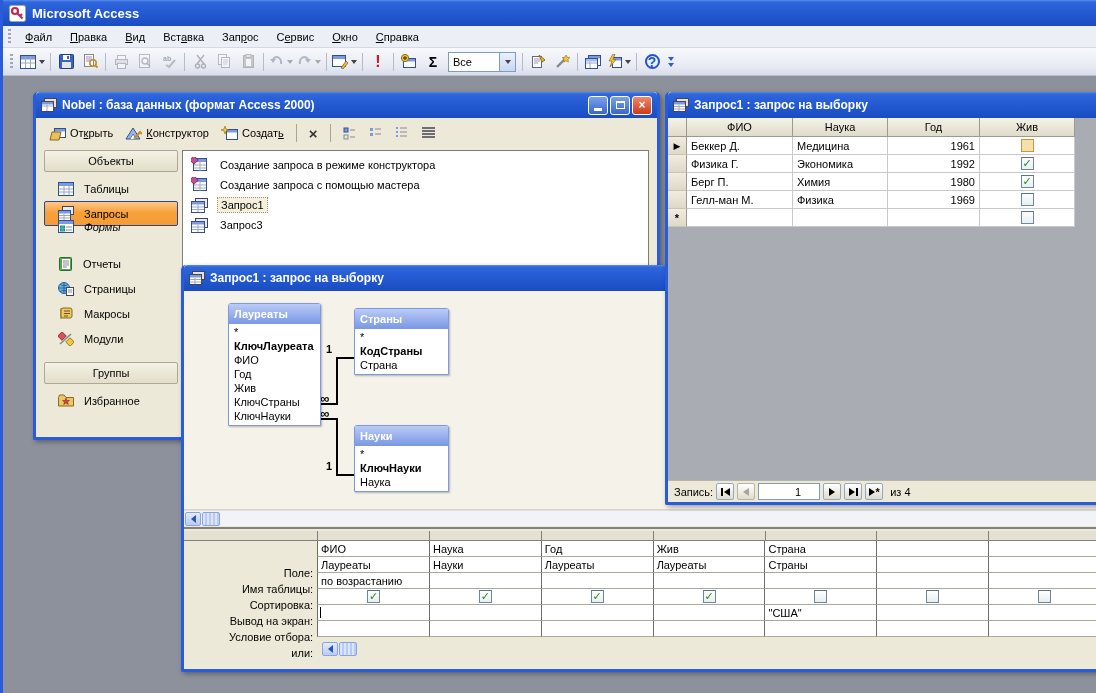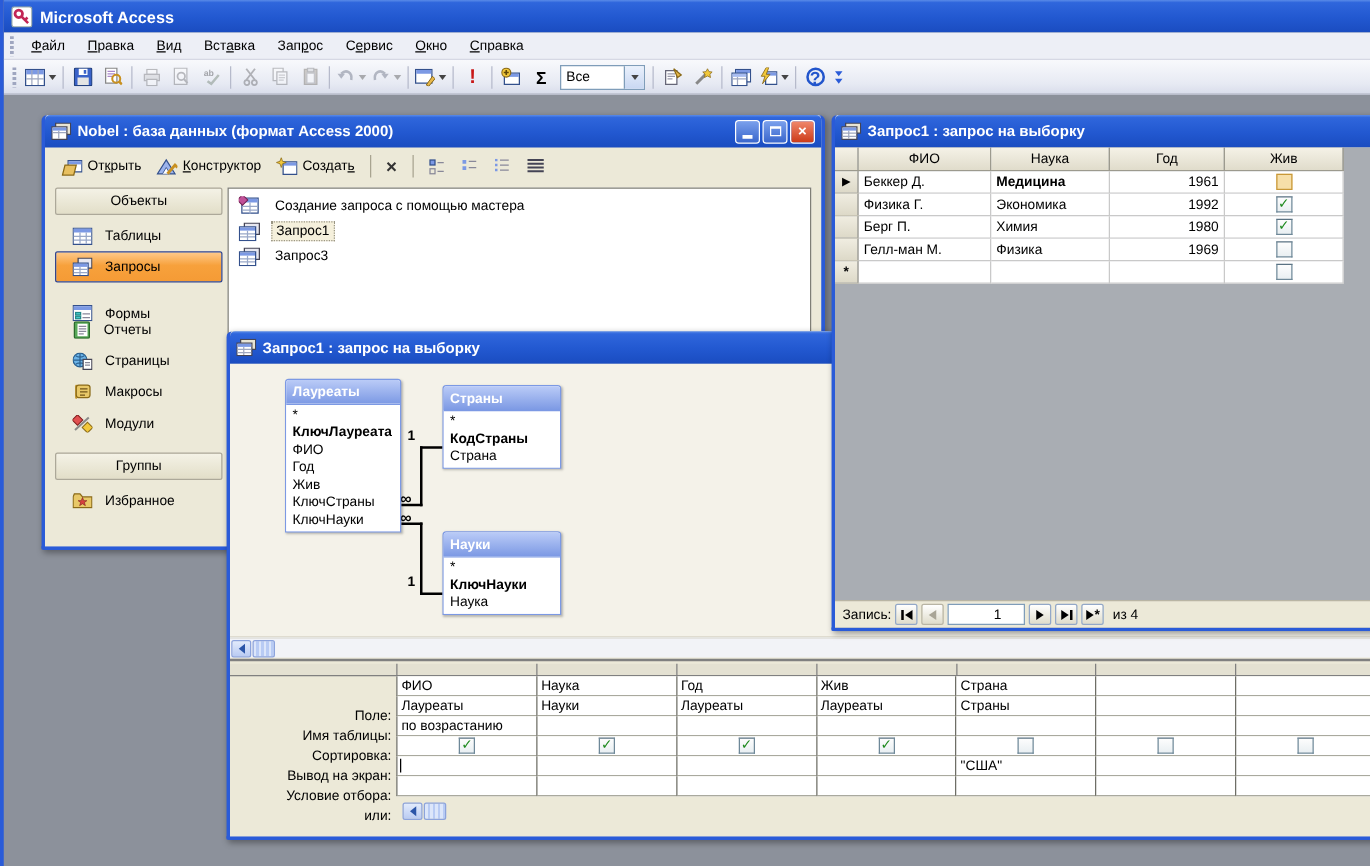--- a/index.html
+++ b/index.html
@@ -405,21 +405,21 @@
             <span>
                 <svg width="16" height="15" viewBox="0 0 16 15">
                   <rect x="4.5" y="0.5" width="11" height="8" fill="#E8E8F0" stroke="#445"></rect>
                   <rect x="0.5" y="4.5" width="12" height="10" fill="#fff" stroke="#33508C"></rect>
                   <rect x="1" y="5" width="11" height="2.5" fill="#7C99E4"></rect>
                   <path d="M1 9.5 H12 M1 12 H12 M6 7.5 V14" stroke="#99A8C8"></path>
                 </svg>
               </span>
             <span>Запросы</span>
           </div>
-          <div class="sbitem" style="top:88px;">
+          <div class="sbitem" style="top:64px;font-style:italic;">
             <span>
                 <svg width="16" height="13" viewBox="0 0 16 13">
                   <rect x="0.5" y="0.5" width="15" height="12" fill="#fff" stroke="#33508C"></rect>
                   <rect x="1" y="1" width="14" height="3" fill="#7C99E4"></rect>
                   <rect x="2.5" y="6" width="4" height="2" fill="#4CC" stroke="#288"></rect>
                   <rect x="2.5" y="9" width="4" height="2" fill="#4CC" stroke="#288"></rect>
                   <path d="M8 7h6M8 10h6" stroke="#889"></path>
                 </svg>
               </span>
             <span>Формы</span>
@@ -474,20 +474,31 @@
                   <path d="M0.5 3.5 L0.5 12 L15.5 12 L15.5 3.5 L8 3.5 L6 1 L1.5 1 Z" fill="#E8C868" stroke="#8A6A18"></path>
                   <path d="M8 4 L9 6.5 L11.5 6.5 L9.5 8 L10.3 10.5 L8 9 L5.7 10.5 L6.5 8 L4.5 6.5 L7 6.5 Z" fill="#D84040" stroke="#802020" stroke-width="0.5"></path>
                 </svg>
               </span>
             <span>Избранное</span>
           </div>
         </div>
 
         <div class="dblist">
           <div style="height:4px;"></div>
+          <div class="dlitem">
+            <span>
+                <svg width="17" height="16" viewBox="0 0 17 16">
+                  <rect x="2.5" y="1.5" width="13" height="12" fill="#fff" stroke="#33508C"></rect>
+                  <rect x="3" y="2" width="12" height="3" fill="#7C99E4"></rect>
+                  <path d="M3 8 H15 M3 11 H15 M9 5 V14" stroke="#99A8C8"></path>
+                  <rect x="0" y="0" width="6" height="6" transform="rotate(45 3 3)" fill="#C05098" stroke="#702050" stroke-width="0.8"></rect>
+                </svg>
+              </span>
+            <span class="lbl">Создание запроса в режиме конструктора</span>
+          </div>
           <div class="dlitem">
             <span>
                 <svg width="17" height="16" viewBox="0 0 17 16">
                   <rect x="2.5" y="1.5" width="13" height="12" fill="#fff" stroke="#33508C"></rect>
                   <rect x="3" y="2" width="12" height="3" fill="#7C99E4"></rect>
                   <path d="M3 8 H15 M3 11 H15 M9 5 V14" stroke="#99A8C8"></path>
                   <rect x="0" y="0" width="6" height="6" transform="rotate(45 3 3)" fill="#C05098" stroke="#702050" stroke-width="0.8"></rect>
                 </svg>
               </span>
             <span class="lbl">Создание запроса с помощью мастера</span>
@@ -707,21 +718,21 @@
             <div class="hcell" style="width:106px;">ФИО</div>
             <div class="hcell" style="width:95px;">Наука</div>
             <div class="hcell" style="width:92px;">Год</div>
             <div class="hcell" style="width:95px;">Жив</div>
           </div>
           <div class="drow">
             <div class="selcell">
                 <span style="font-size:9px;">▶</span>
               </div>
             <div class="dcell" style="width:106px;">Беккер Д.</div>
-            <div class="dcell" style="width:95px;font-weight:bold;">Медицина</div>
+            <div class="dcell" style="width:95px;">Медицина</div>
             <div class="dcell num" style="width:92px;">1961</div>
             <div class="dcell ctr" style="width:95px;">
                 <span class="cb cur"></span>
               </div>
           </div>
           <div class="drow">
             <div class="selcell"></div>
             <div class="dcell" style="width:106px;">Физика Г.</div>
             <div class="dcell" style="width:95px;">Экономика</div>
             <div class="dcell num" style="width:92px;">1992</div>

